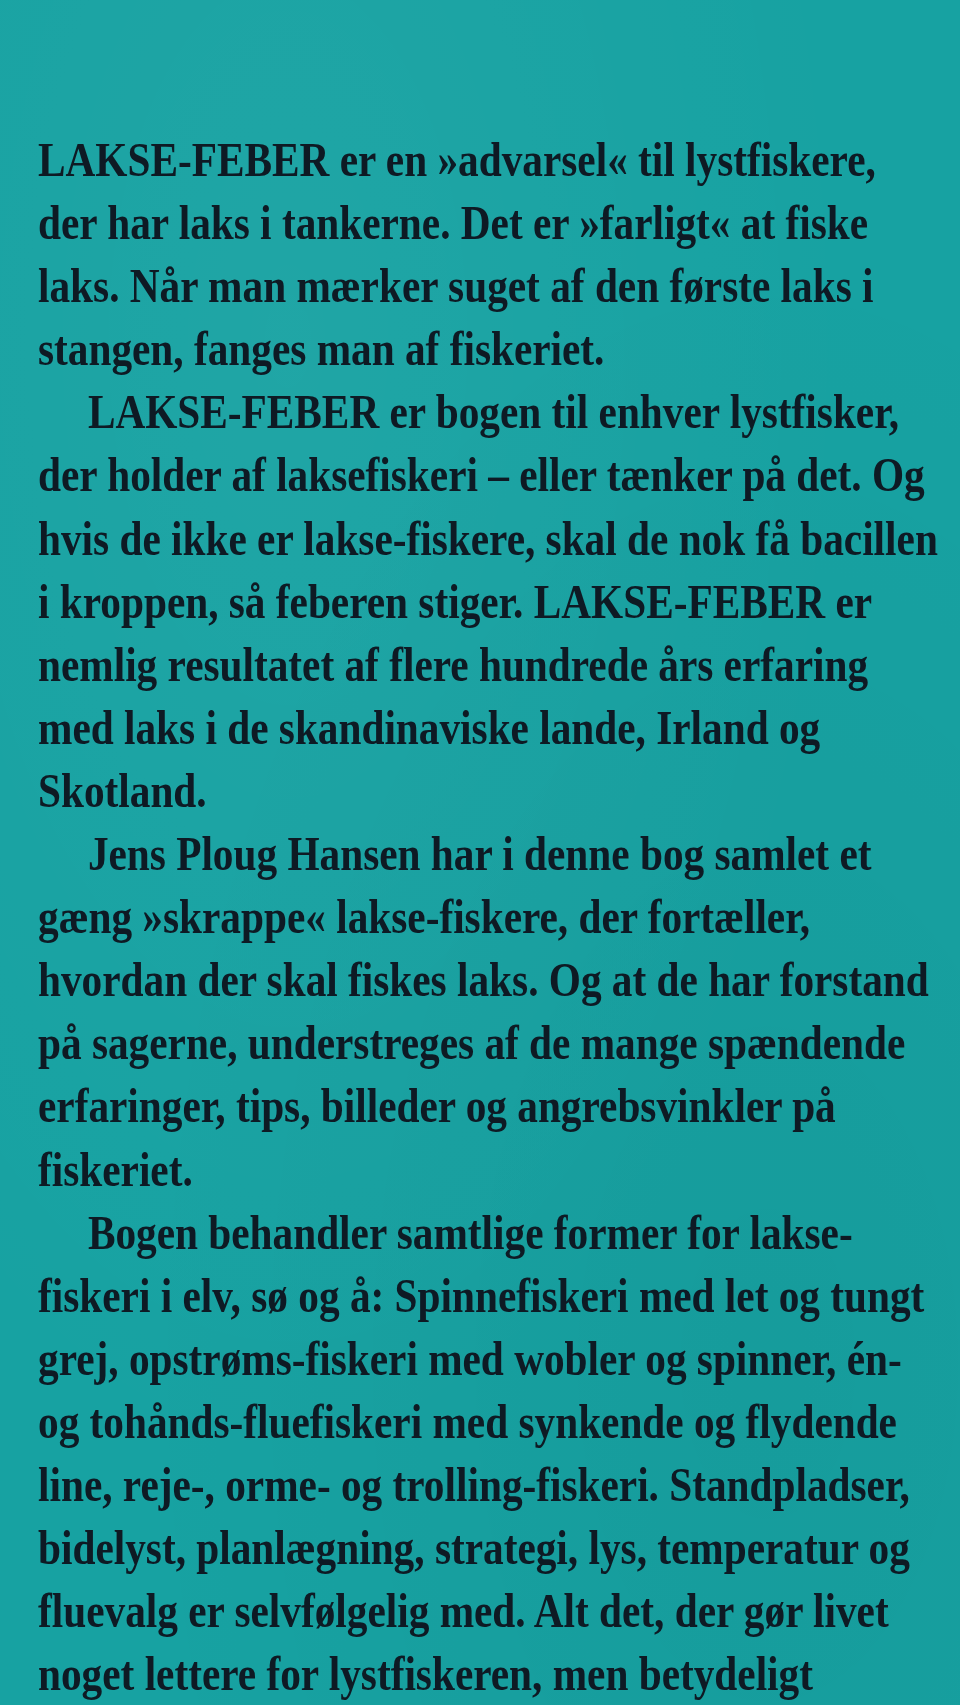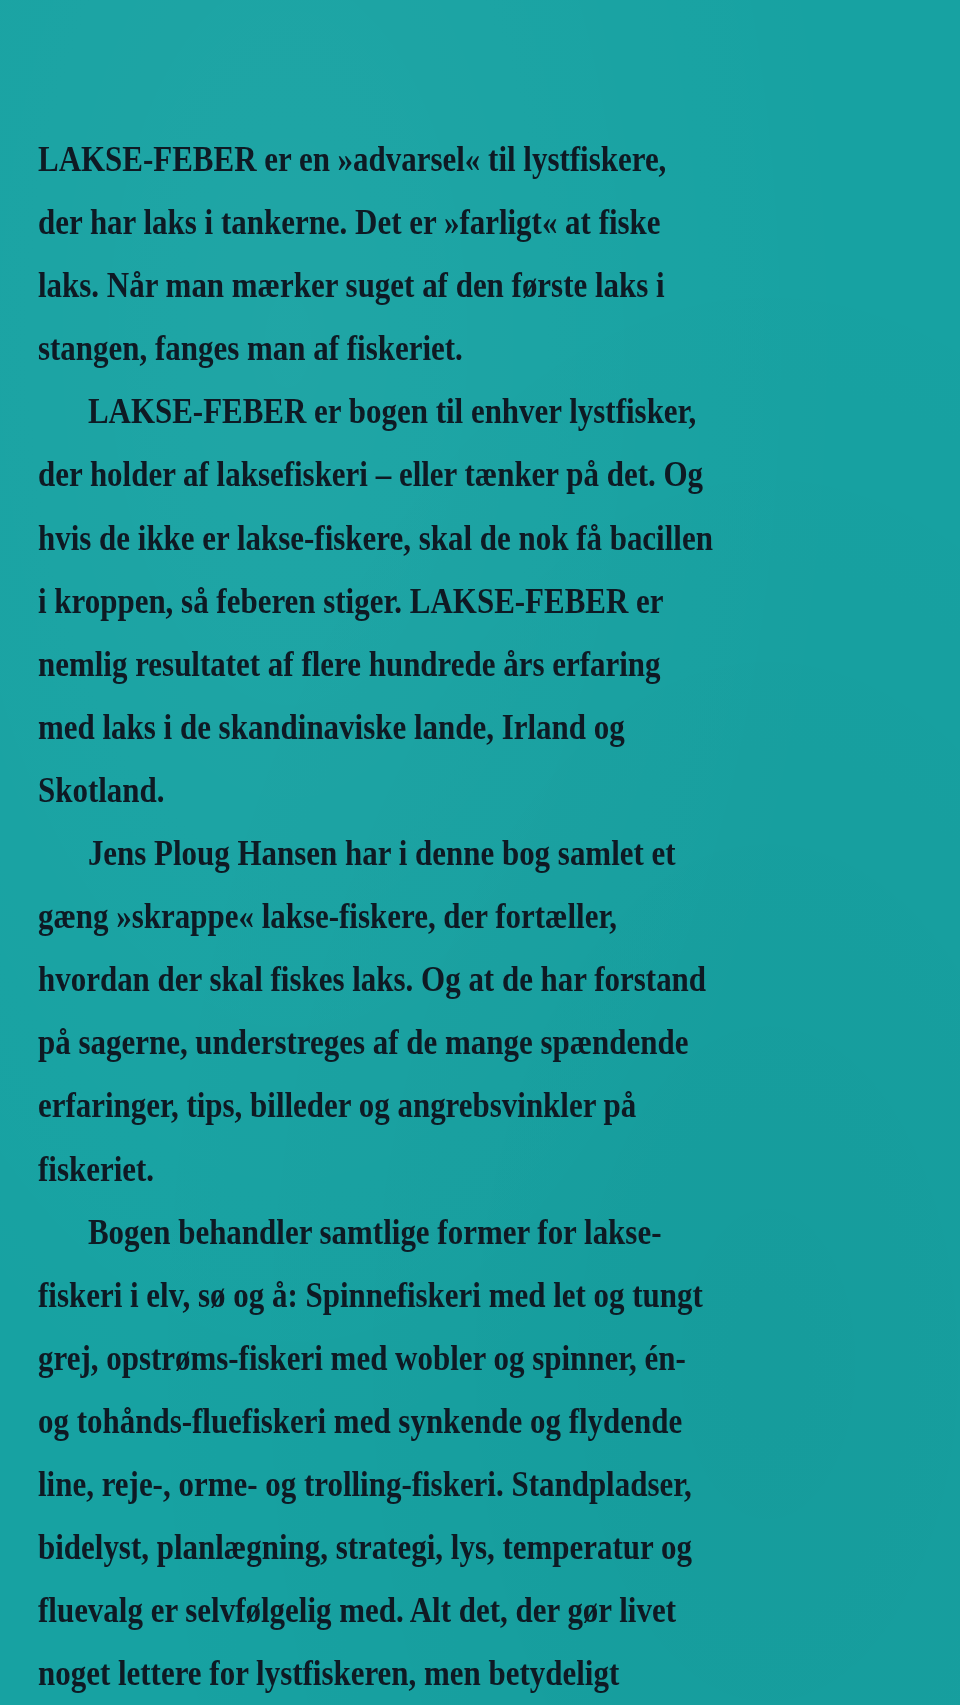--- a/index.html
+++ b/index.html
@@ -22,21 +22,21 @@
       radial-gradient(ellipse at 80% 80%, rgba(0,0,0,0.04), rgba(0,0,0,0) 60%),
       #17a2a2;
   }
   .text-block {
     position: absolute;
     left: 38px;
     top: 128px;
     width: 900px;
     font-family: "Liberation Serif", "DejaVu Serif", serif;
     font-weight: bold;
-    font-size: 36px;
+    font-size: 48px;
     color: #0e1a24;
     line-height: 63.1px;
   }
   .line {
     display: block;
     white-space: nowrap;
     transform-origin: left center;
     transform: scaleX(0.86);
     height: 63.1px;
   }

